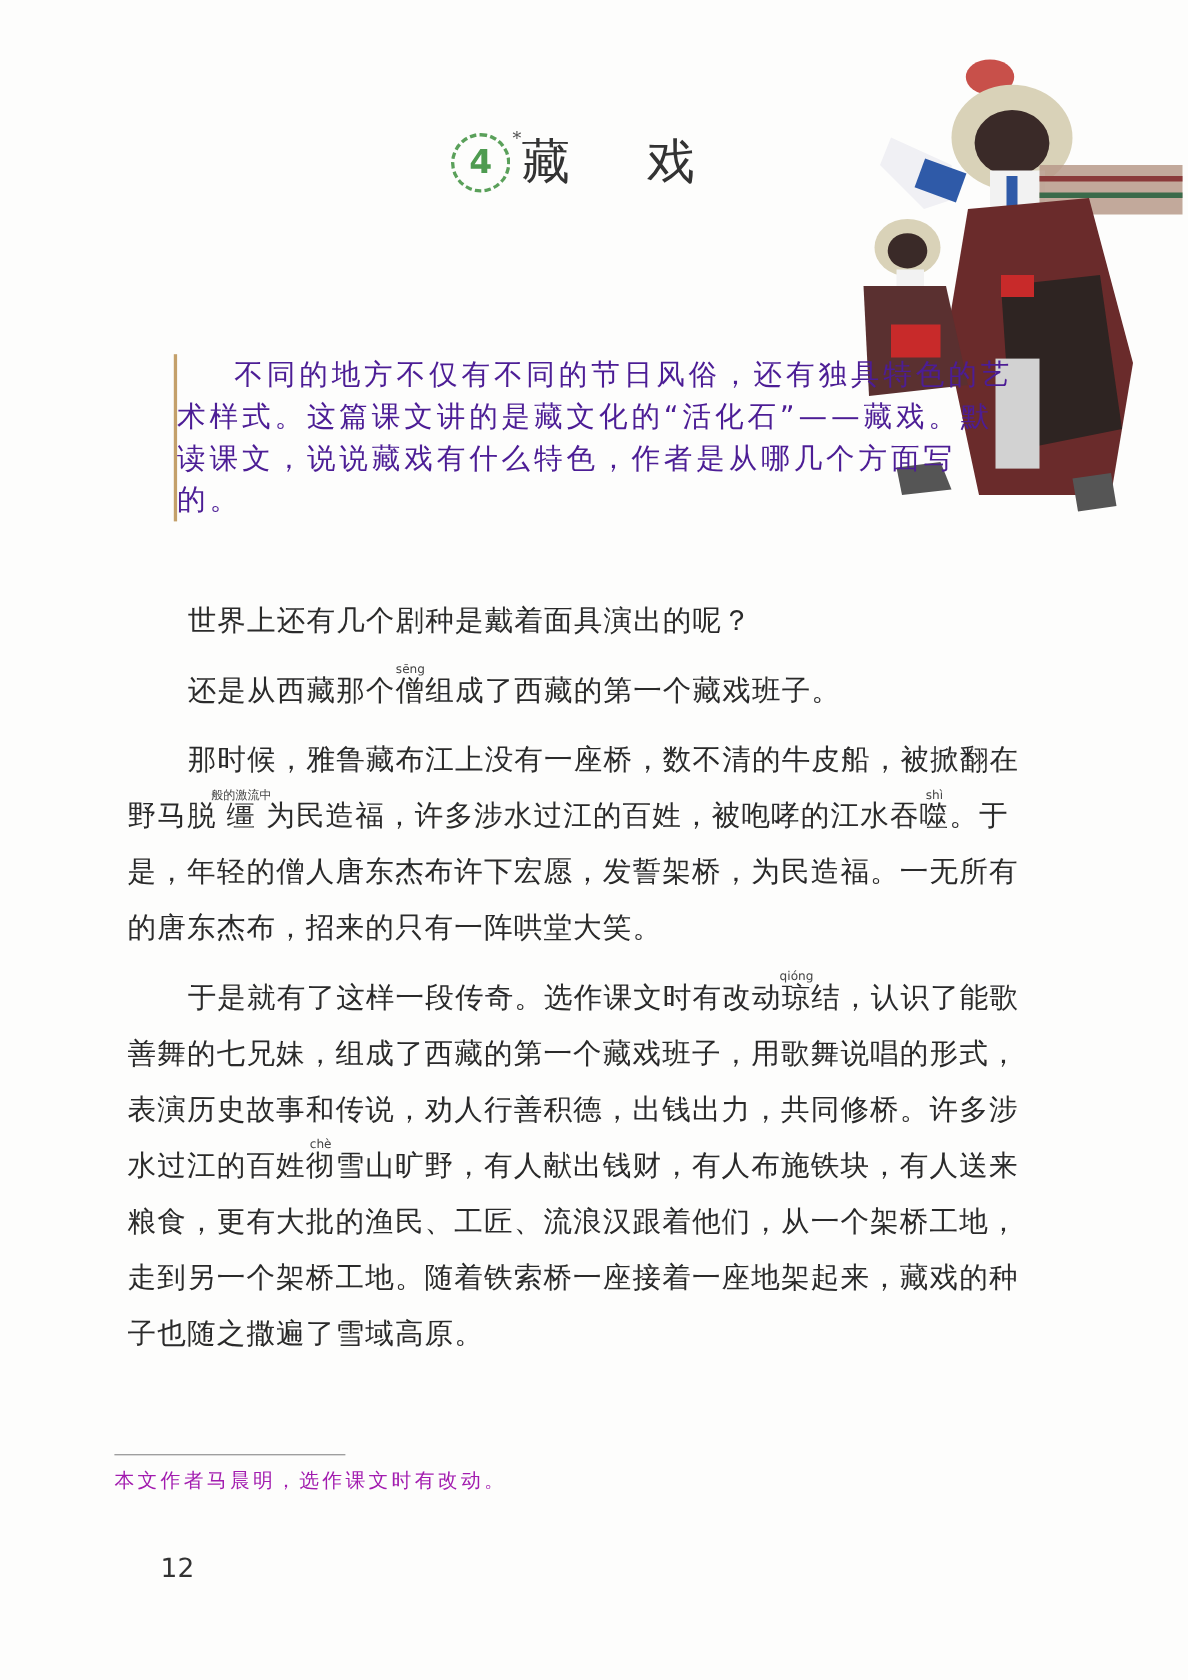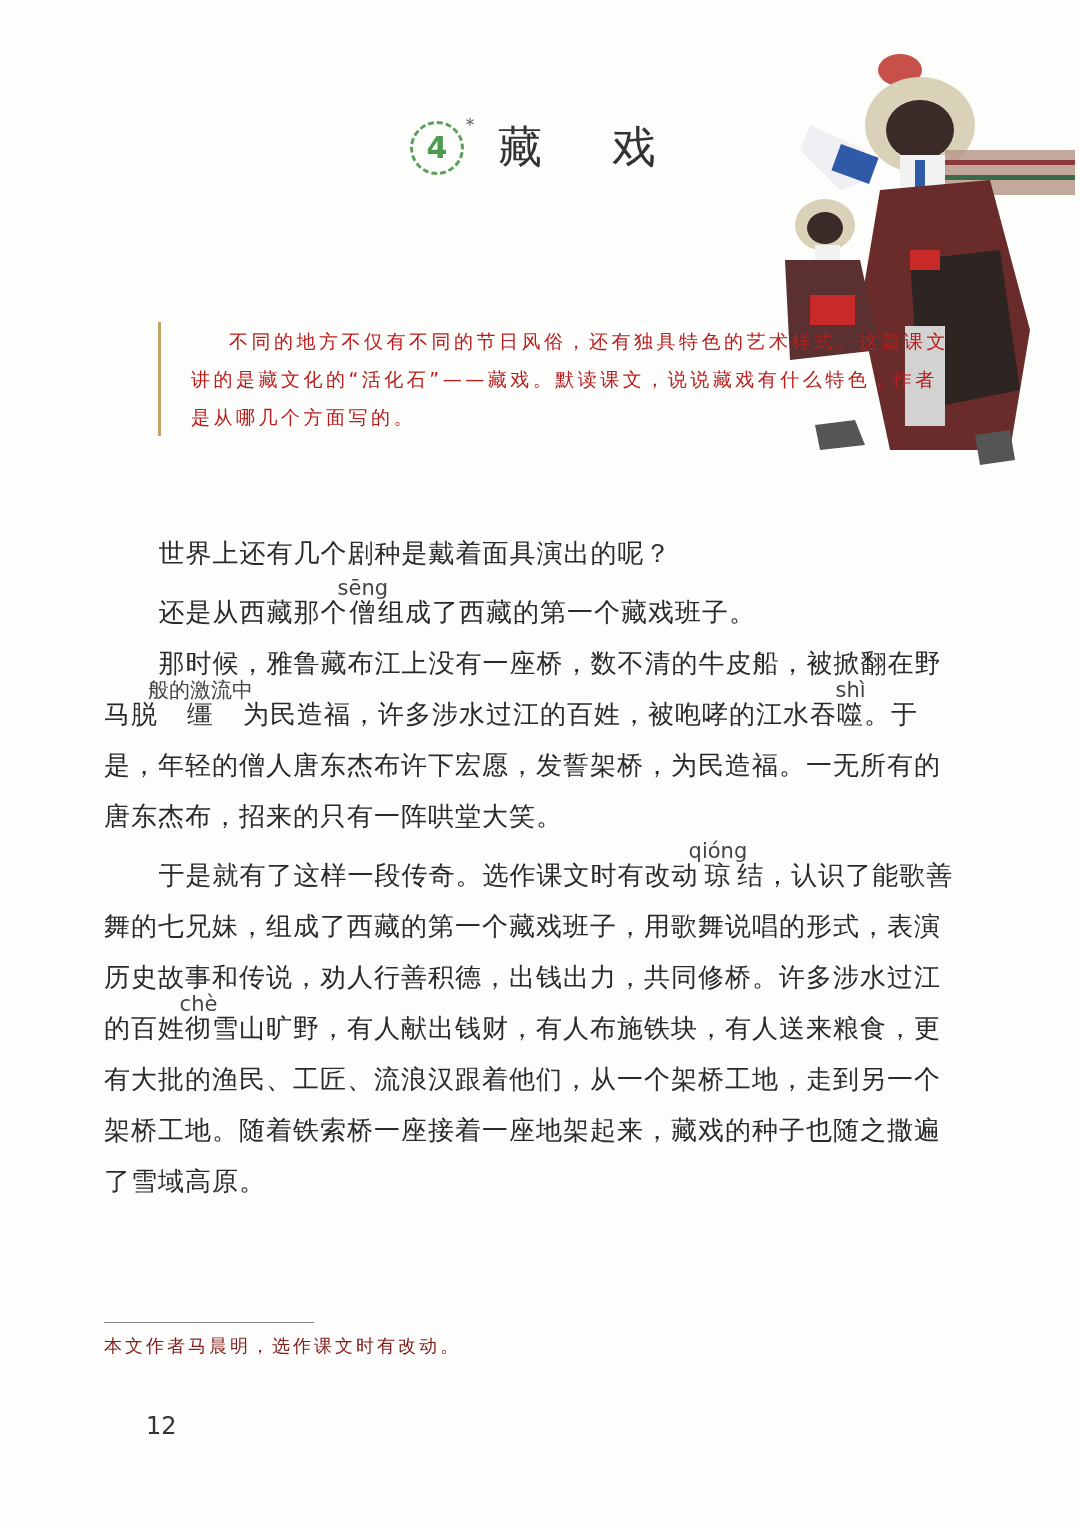--- a/index.html
+++ b/index.html
@@ -15,50 +15,50 @@
     }
     .lesson-num {
       width: 54px; height: 54px; border-radius: 50%;
       border: 3px dashed #5aa05a; box-sizing: border-box;
       display: flex; align-items: center; justify-content: center;
       color: #4e9b50; font-family: "DejaVu Sans", sans-serif;
       font-weight: bold; font-size: 30px;
     }
     .star { font-size: 16px; color: #555; align-self: flex-start; margin-left: 2px; margin-top: -2px; }
     .title-text {
-      font-size: 44px; letter-spacing: 28px; margin-left: 24px; color: #333;
+      font-size: 44px; letter-spacing: 28px; color: #333;
       font-family: "DejaVu Serif", serif;
     }
     .hero {
       position: absolute; top: 30px; left: 770px; width: 310px; height: 440px;
     }
     .intro {
       position: absolute; top: 322px; left: 158px; width: 760px;
-      border-left: 3px solid #c4a06a; padding-left: 30px;
-      font-family: "DejaVu Sans", sans-serif; font-size: 19px; line-height: 38px;
-      color: #b91c1c; letter-spacing: 3.5px;
+      border-left: 3px solid #c4a06a; 
+      font-family: "DejaVu Sans", sans-serif; font-size: 26px; line-height: 38px;
+      color: #4c1d95; letter-spacing: 3.5px;
     }
     .intro p { margin: 0; text-indent: 2em; }
     .intro-bg {
       position: absolute; top: 326px; left: 905px; width: 40px; height: 100px; background: #d2d2d2;
     }
     .body-text {
       position: absolute; top: 528px; left: 104px; width: 850px;
       font-family: "DejaVu Sans", sans-serif; font-size: 26px; color: #2a2a2a;
       line-height: 51px; letter-spacing: 1px;
     }
-    .body-text p { margin: 0; text-indent: 2.1em; }
+    .body-text p { margin: 12px; text-indent: 2.1em; }
     ruby { ruby-position: over; }
-    rt { font-size: 21px; color: #444; font-family: "DejaVu Sans", sans-serif; letter-spacing: 0; }
+    rt { font-size: 11px; color: #444; font-family: "DejaVu Sans", sans-serif; letter-spacing: 0; }
     .footnote-line {
       position: absolute; top: 1322px; left: 104px; width: 210px; height: 1px; background: #888;
     }
     .footnote {
       position: absolute; top: 1334px; left: 104px;
-      font-family: "DejaVu Sans", sans-serif; font-size: 18px; color: #7f1d1d; letter-spacing: 3px;
+      font-family: "DejaVu Sans", sans-serif; font-size: 18px; color: #a21caf; letter-spacing: 3px;
     }
     .page-num {
       position: absolute; top: 1412px; left: 104px;
       font-family: "DejaVu Sans", sans-serif; font-size: 24px; color: #333; margin-left: 42px;
     }
   </style>
 </head>
 <body>
 
 <div class="title-wrap">

